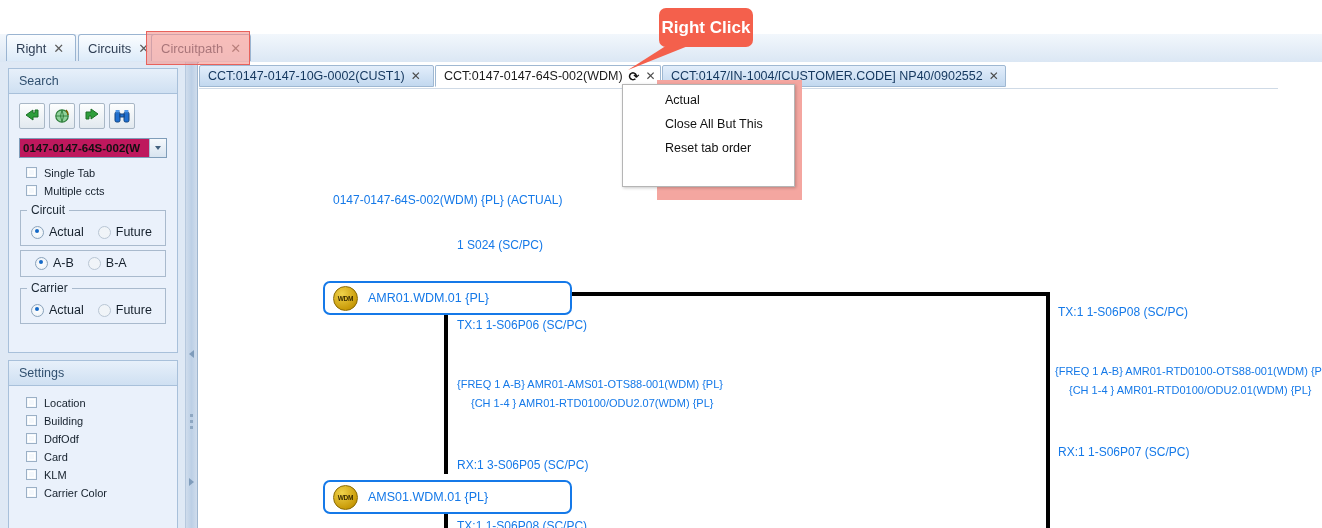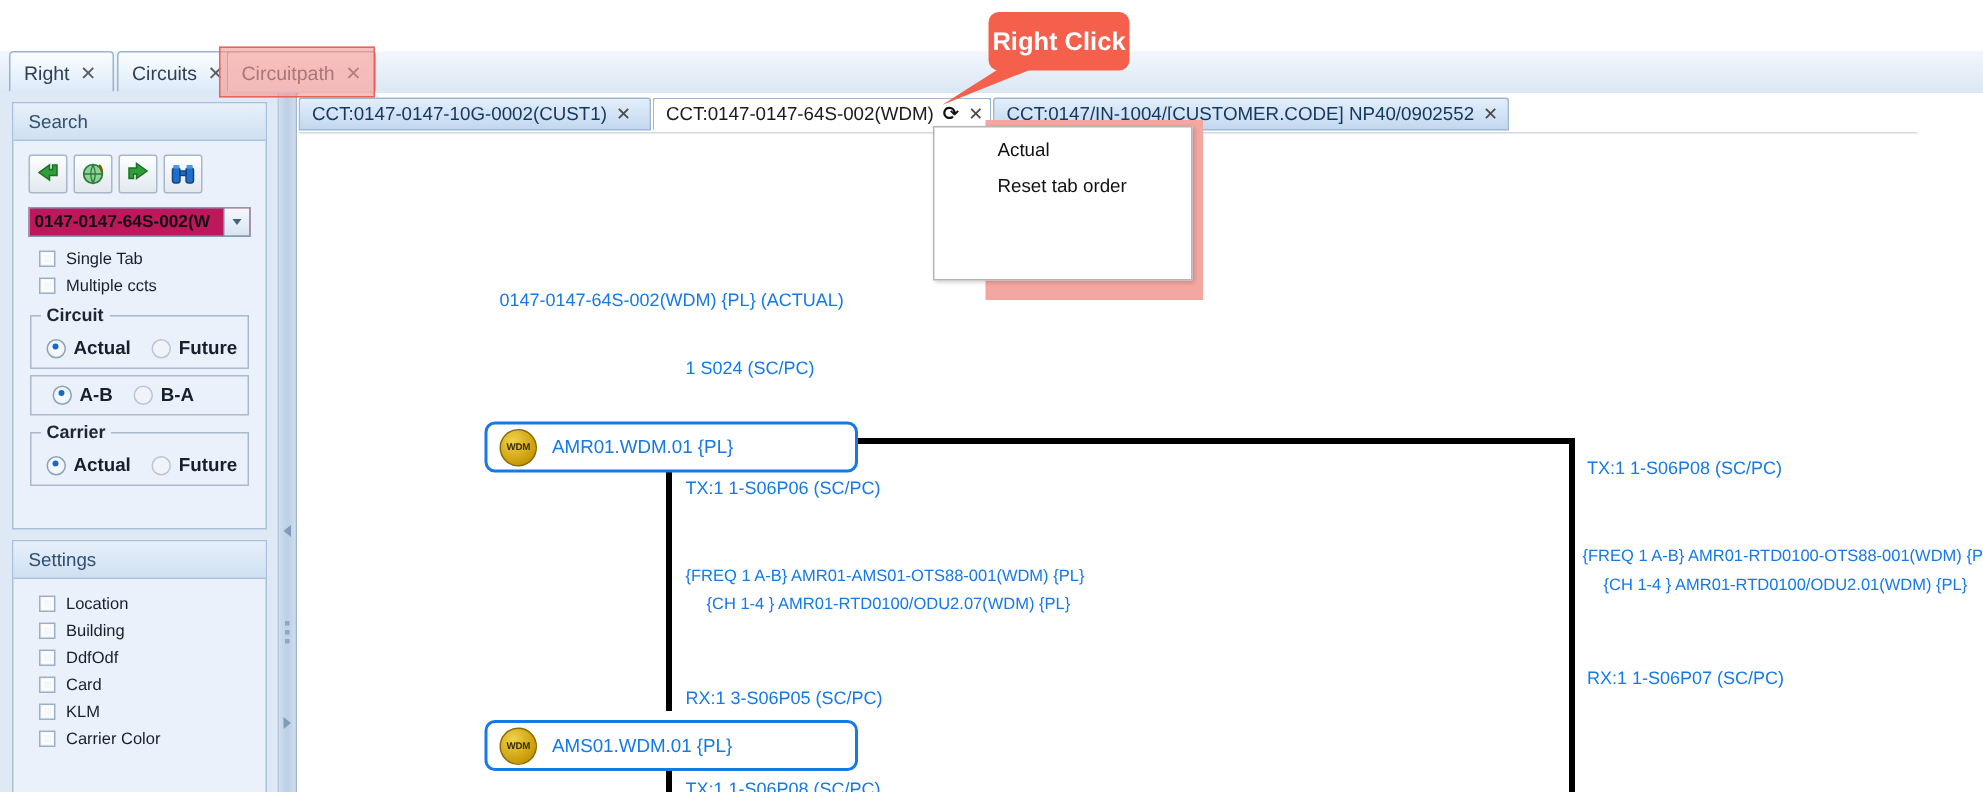--- a/index.html
+++ b/index.html
@@ -87,21 +87,20 @@
     width:11px;height:11px;border:1px solid #9bb0c6;background:#f4f8fc;
     box-sizing:border-box;display:inline-block;position:relative;flex:none;
   }
   .cbx::after{
     content:"";position:absolute;left:1px;top:1px;right:1px;bottom:1px;
     border:1px solid #ffffff;
   }
   .fs{
     position:relative;border:1px solid #a9bacd;margin:0 3px 4px 3px;
     padding:8px 4px 6px 4px;
-    font-weight:bold;
   }
   .fs > legend{
     font-size:12px;color:#1b2733;padding:0 4px;margin-left:2px;
   }
   .radio-line{display:flex;align-items:center;font-size:12.5px;color:#15202c;padding-left:6px;}
   .rd{
     width:11px;height:11px;border-radius:50%;
     border:1px solid #8aa3bb;background:radial-gradient(#ffffff,#e6eef6);
     display:inline-block;margin-right:5px;position:relative;flex:none;
   }
@@ -400,20 +399,21 @@
 
     <div class="lbl sm" style="left:856px;top:276px;">{FREQ 1 A-B} AMR01-RTD0100-OTS88-001(WDM) {PL}</div>
     <div class="lbl sm" style="left:870px;top:295px;">{CH 1-4 } AMR01-RTD0100/ODU2.01(WDM) {PL}</div>
 
   </div>
 </div>
 
 <div id="menu-hl"></div>
 <div id="ctx-menu">
   <div class="mi">Actual</div>
+  <div class="mi">Close All But This</div>
   <div class="mi">Reset tab order</div>
 </div>
 
 <svg id="callout-tail" width="110" height="32" viewBox="0 0 110 32">
   <path d="M52 2 L78 2 L8 30 Z" fill="#f4604c"></path>
 </svg>
 <div id="callout">
   <span>Right Click</span>
 </div>
 

